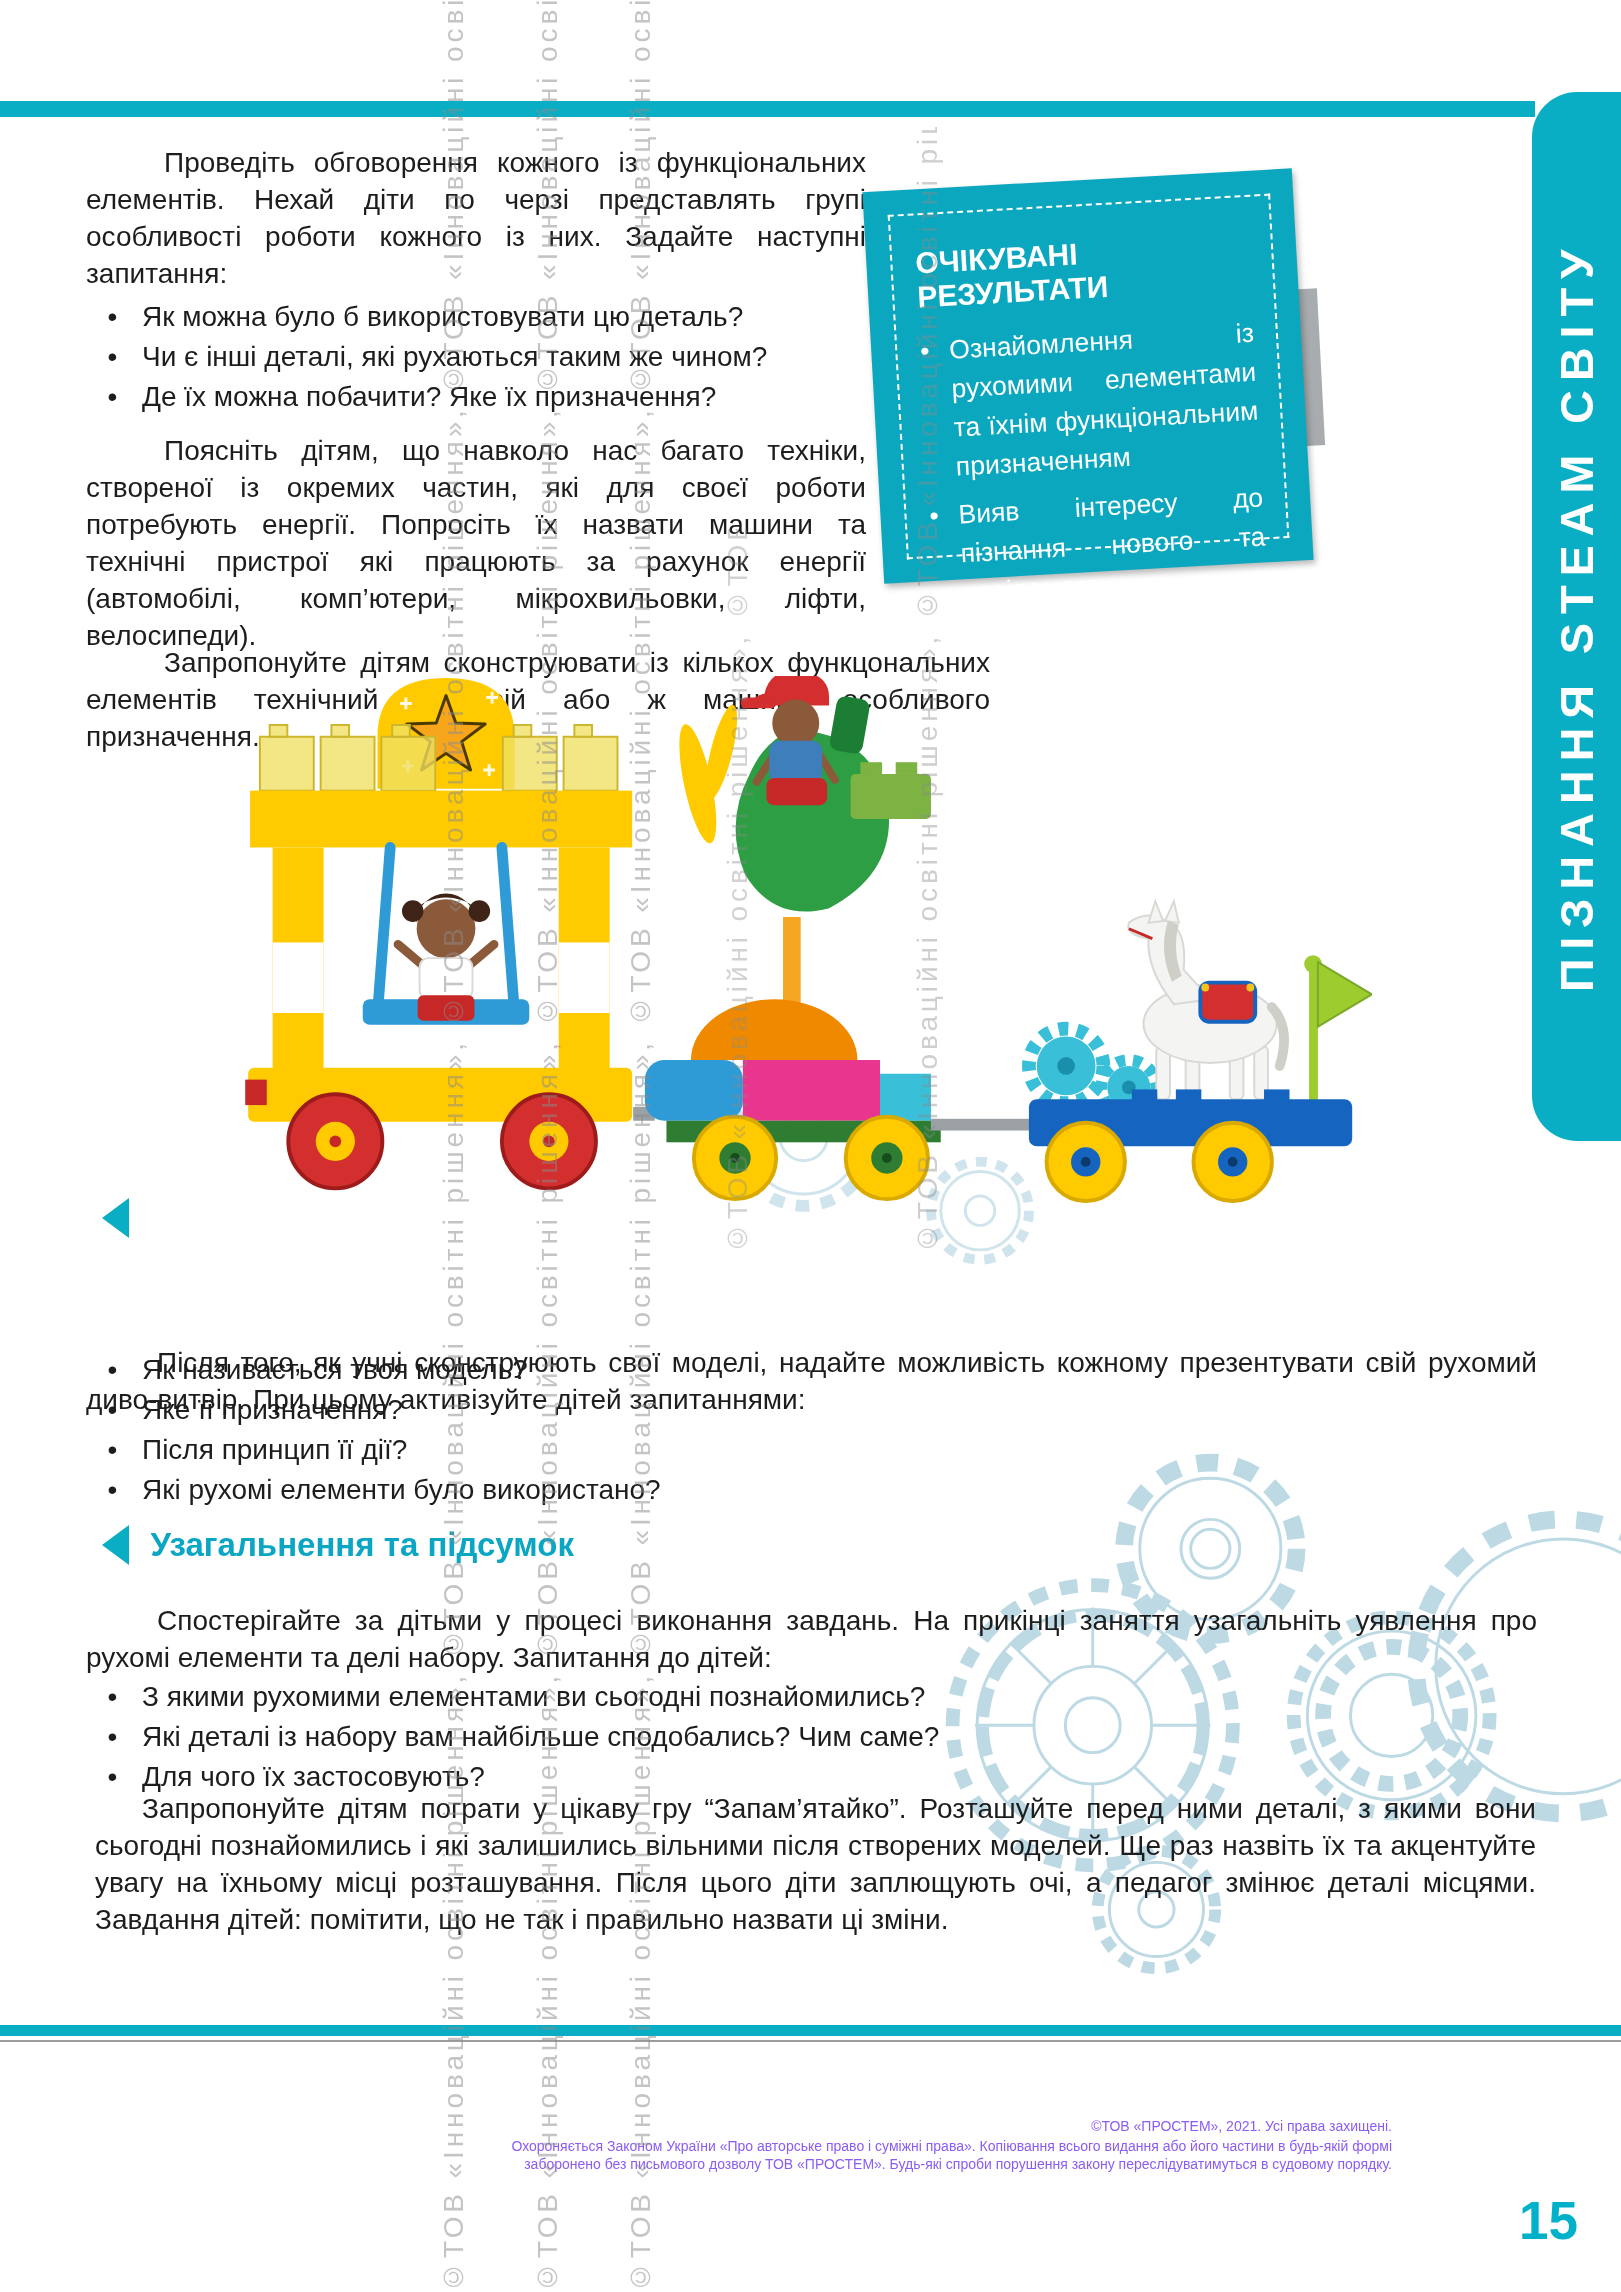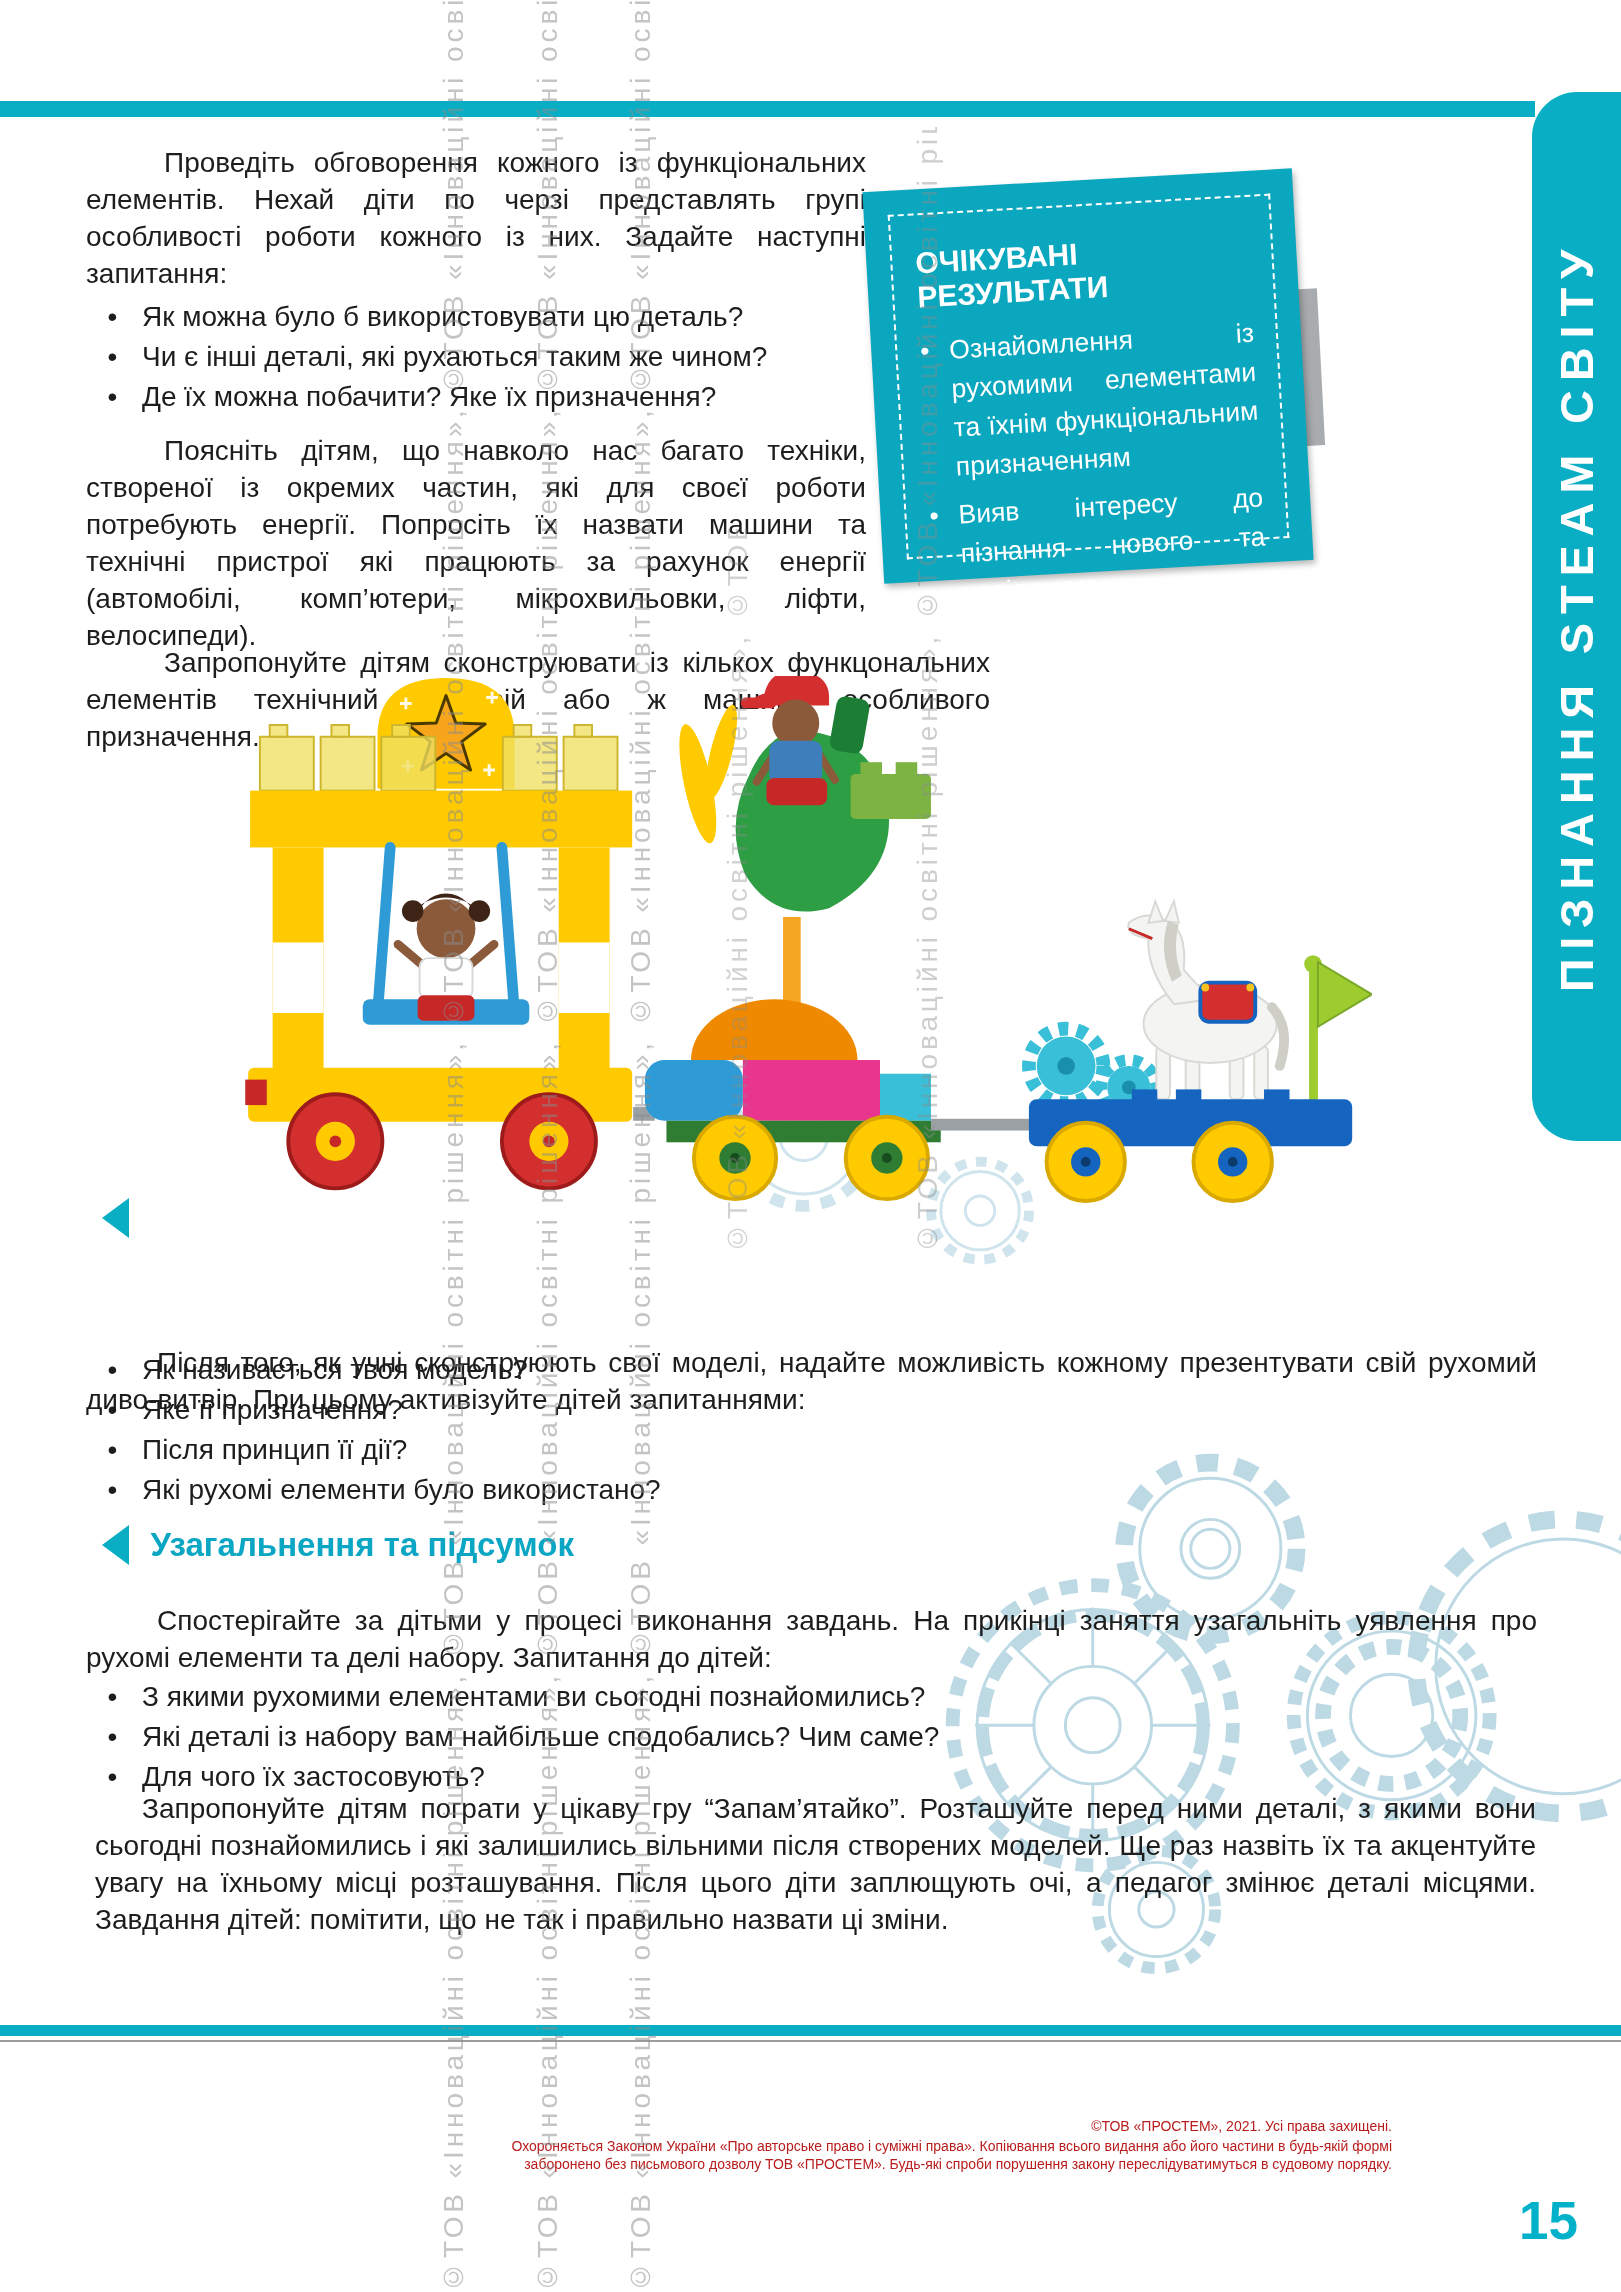--- a/index.html
+++ b/index.html
@@ -28,21 +28,21 @@
         transform:rotate(-3deg);z-index:2;}
   .results-box{position:absolute;left:873px;top:180px;width:430px;height:392px;background:#0ba7be;
         transform:rotate(-3.2deg);z-index:3;box-shadow:2px 3.9px 6.9px rgba(0,0,0,.28);}
   .results-dash{position:absolute;left:23.5px;top:23.5px;right:23.5px;bottom:23.5px;border:2.9px dashed #fff;}
   .results-content{position:absolute;left:49px;top:57px;right:47px;color:#fff;}
   .results-title{font-size:30px;font-weight:bold;margin:0 0 17.6px 0;}
   ul.rq{list-style:none;margin:0;padding:0;font-size:26.5px;line-height:39px;text-align:justify;}
   ul.rq li{position:relative;padding-left:29px;margin-bottom:9.8px;}
   ul.rq li::before{content:"•";position:absolute;left:0;top:0;}
   
-  .footer{position:absolute;right:229px;top:2117px;width:1078px;text-align:right;color:#b91c1c;
+  .footer{position:absolute;right:229px;top:2117px;width:1078px;text-align:right;color:#8b5cf6;
           font-size:14px;line-height:18px;z-index:2;}
   .footer .c{margin-bottom:2px;}
   .page-num{position:absolute;left:1519px;top:2190px;font-size:53px;font-weight:bold;color:#00b1c9;z-index:2;}
   
   .wm{position:absolute;width:59px;overflow:hidden;writing-mode:vertical-rl;transform:rotate(180deg);
       font-size:28px;letter-spacing:3.9px;color:#8b8b8b;z-index:6;pointer-events:none;line-height:59px;
       white-space:nowrap;}
   .wm1{left:424px;top:0;height:2293px;opacity:.5;}
   .wm2{left:518px;top:0;height:2293px;opacity:.5;}
   .wm3{left:611px;top:0;height:2293px;opacity:.5;}

